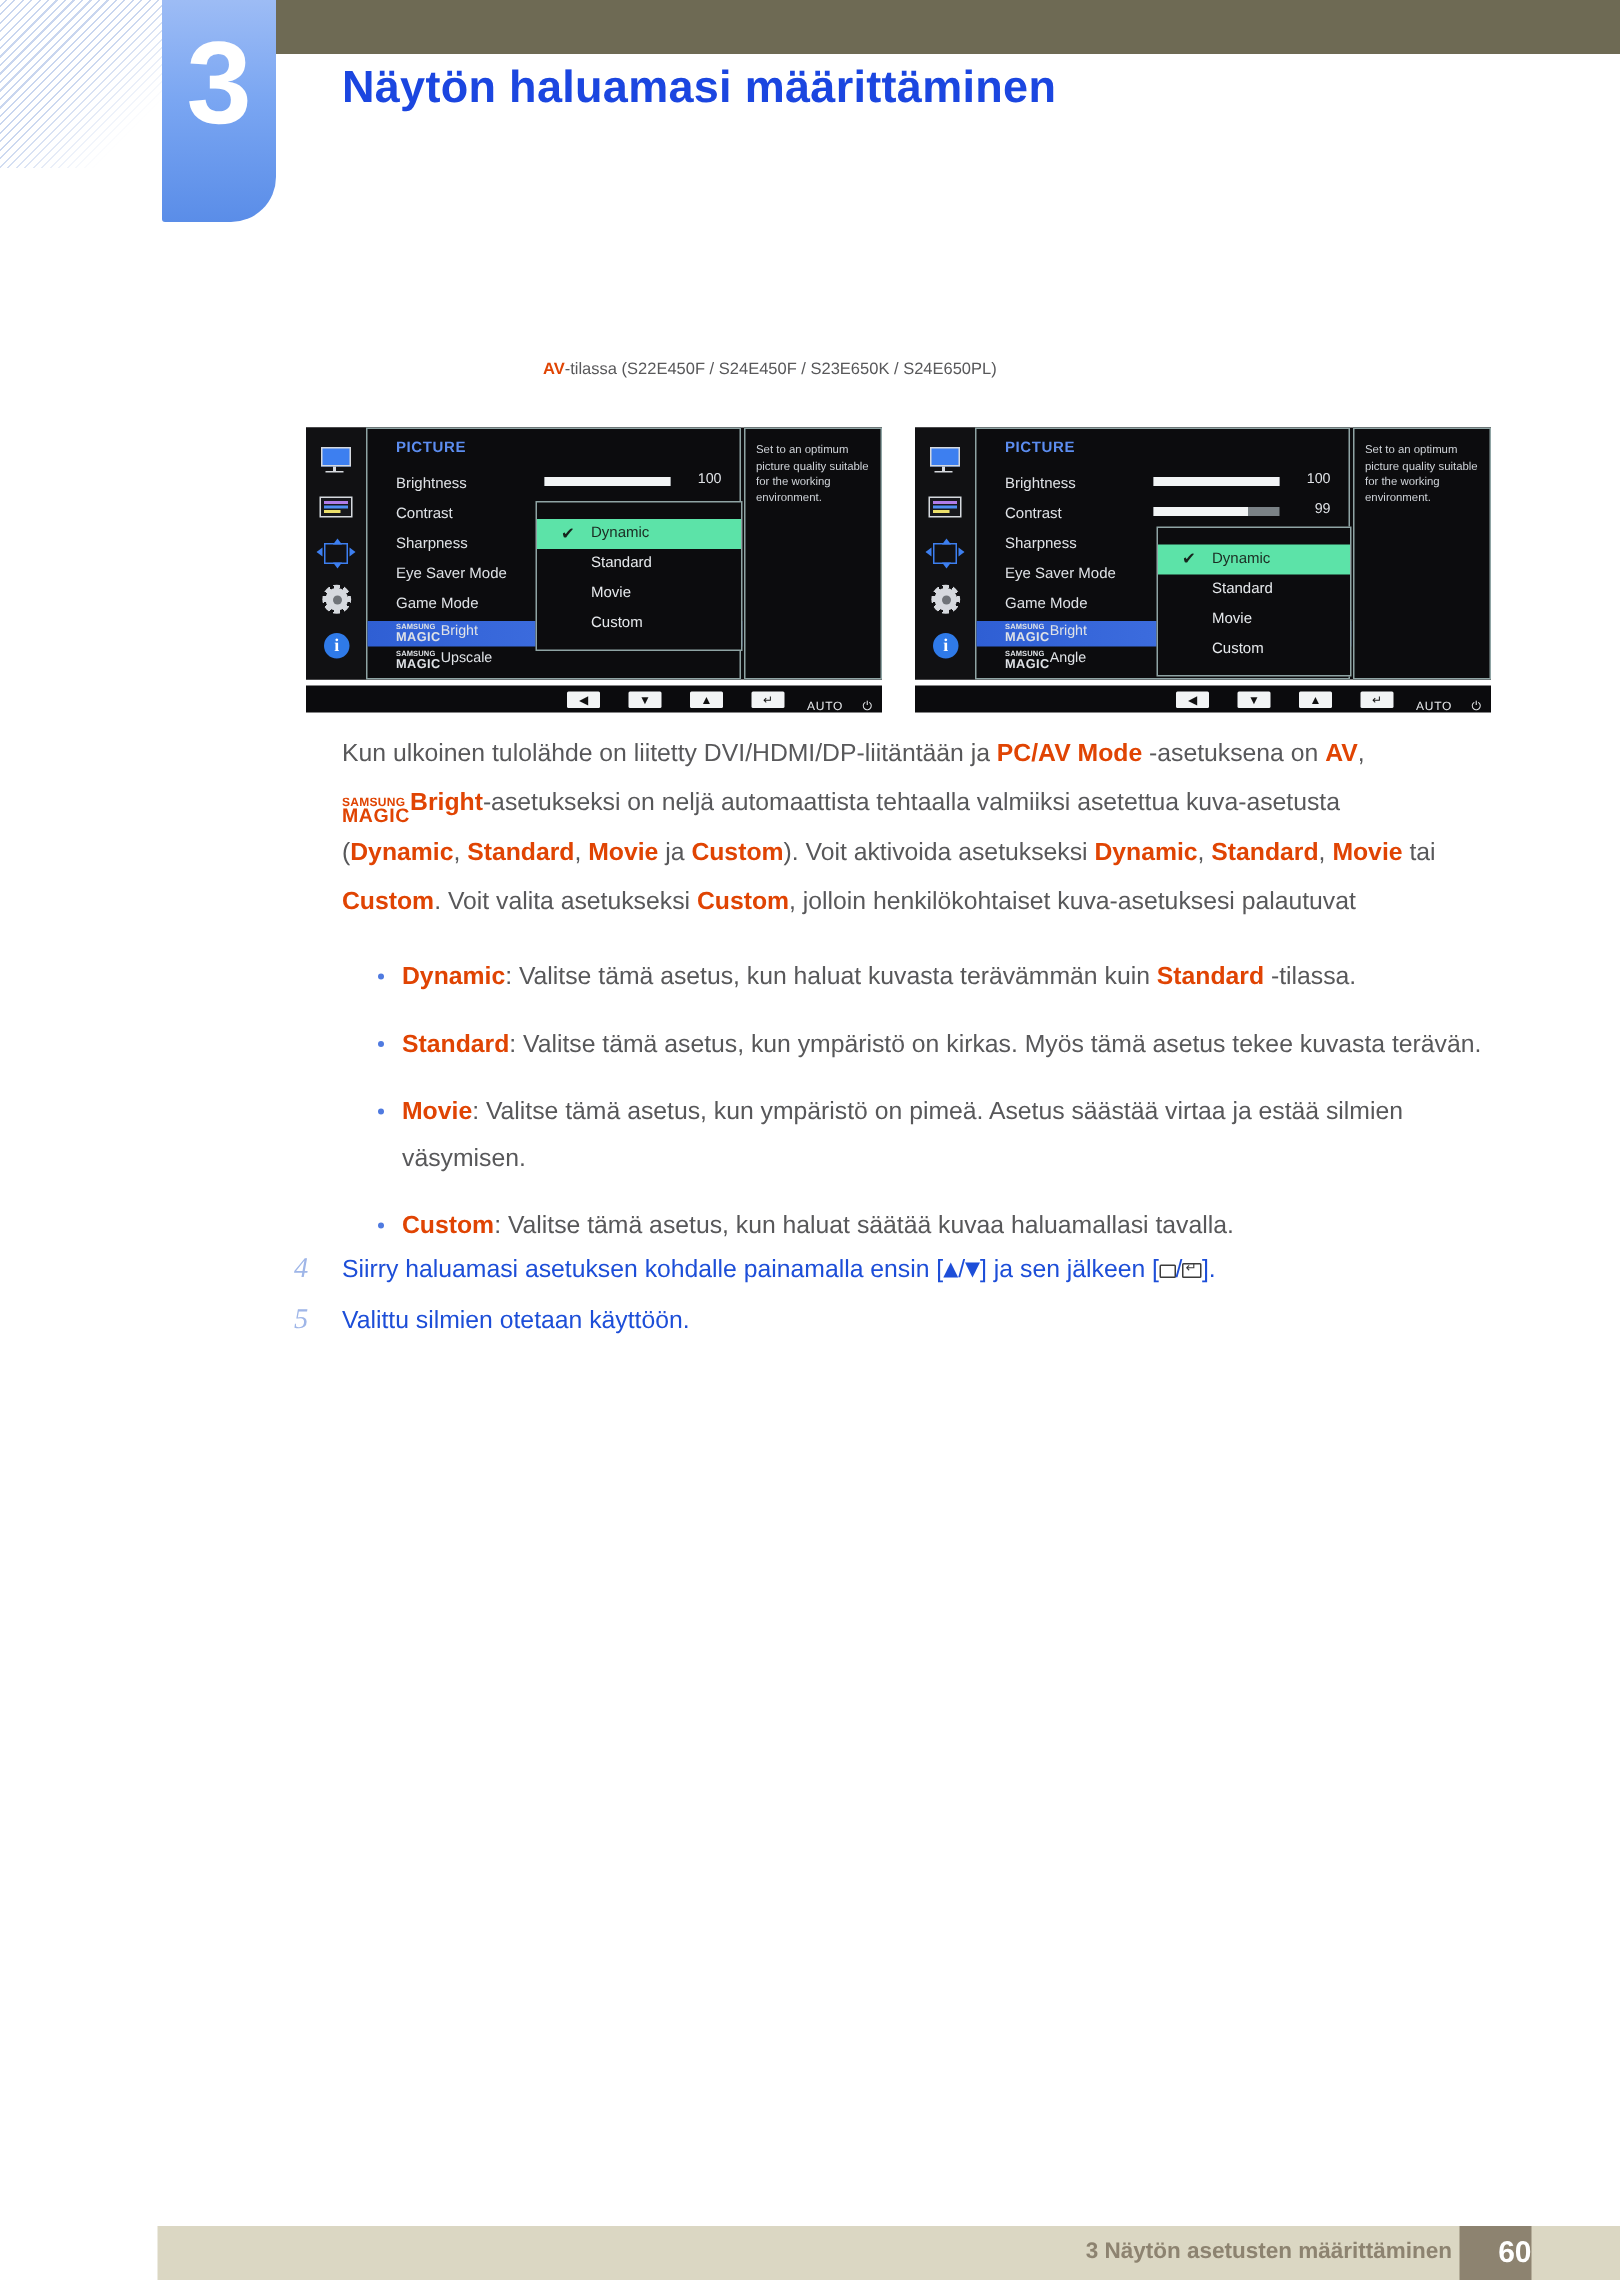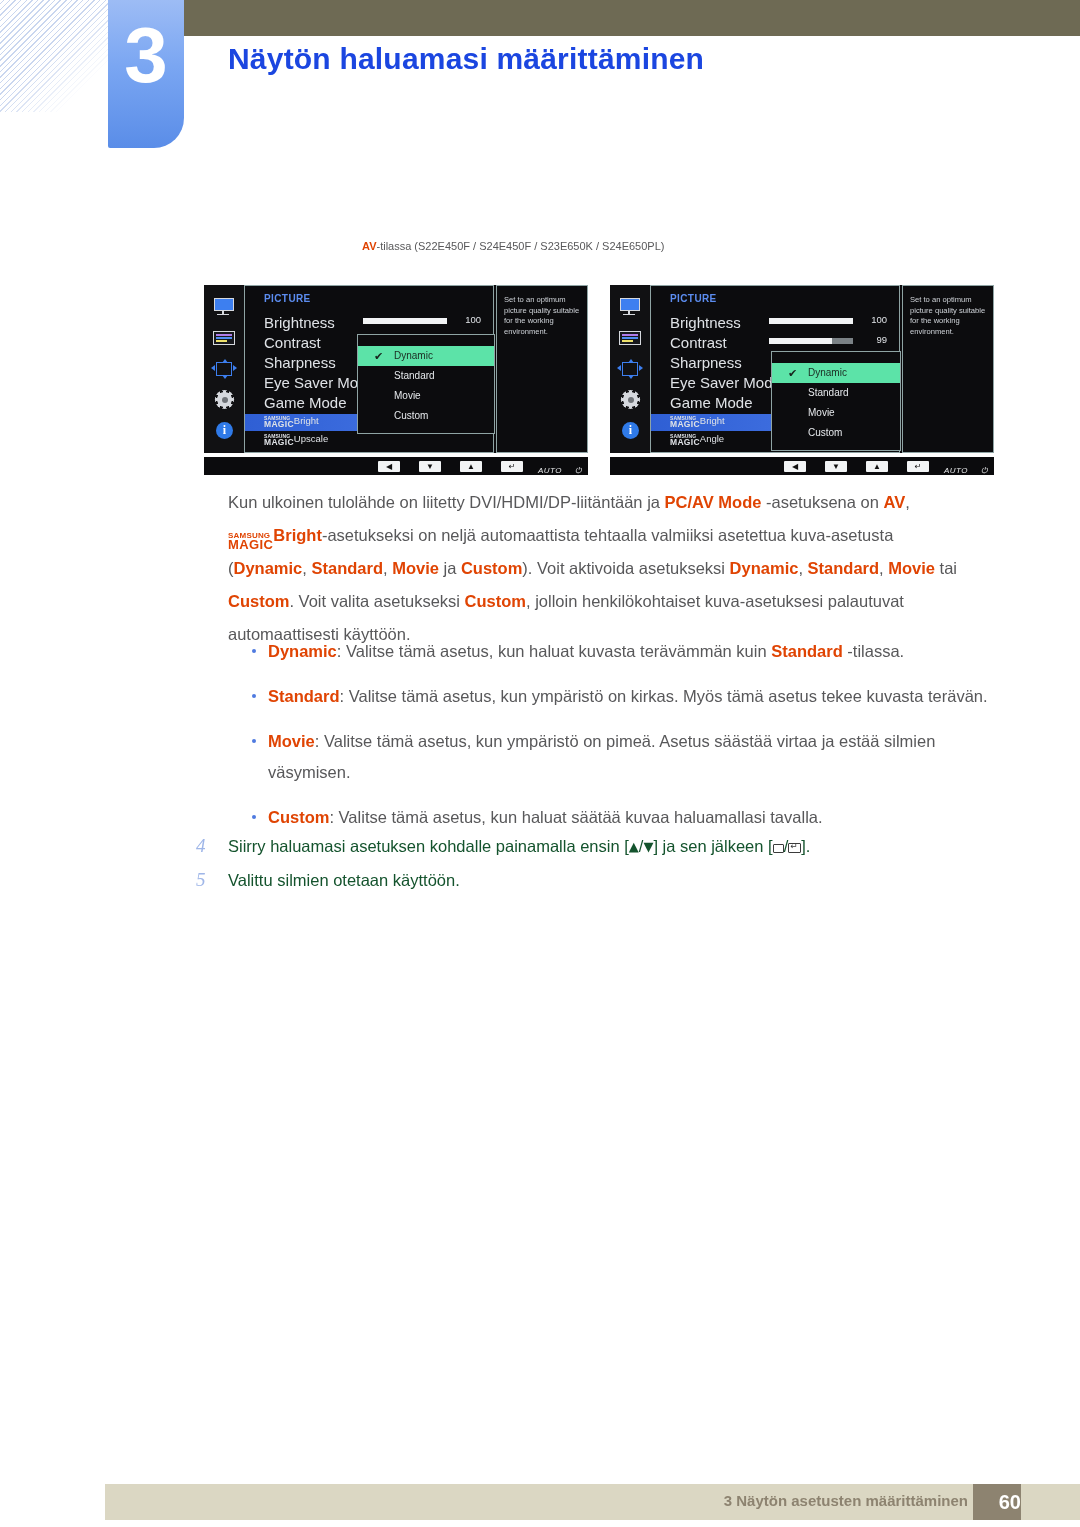--- a/index.html
+++ b/index.html
@@ -135,21 +135,21 @@
     border:1px solid #8fa4a4;box-sizing:border-box;
   }
   .osd-title{
     position:absolute;left:19px;top:7px;color:#5c8df0;
     font-size:10px;font-weight:bold;letter-spacing:.4px;
   }
   .menu-row{
     position:absolute;left:0;height:17px;line-height:17px;width:250px;
   }
   .menu-row .lbl{
-    position:absolute;left:19px;color:#dfe2e6;font-size:15px;white-space:nowrap;
+    position:absolute;left:19px;color:#dfe2e6;font-size:10px;white-space:nowrap;
   }
   .menu-row.sel{background:linear-gradient(90deg,#2f5fd4 0%,#3f6fe0 60%,#2d55bd 100%);}
   .magic{
     position:absolute;left:19px;top:1px;white-space:nowrap;
     font-size:9.5px;color:#dfe2e6;line-height:1;
   }
   .magic .mstack{display:inline-block;vertical-align:middle;line-height:6px;text-align:left;}
   .magic .msam{display:block;font-size:5px;font-weight:bold;letter-spacing:.1px;}
   .magic .mmag{display:block;font-size:8.5px;font-weight:bold;letter-spacing:.3px;}
   .magic .msuf{display:inline-block;vertical-align:middle;font-size:9.5px;}
@@ -194,21 +194,20 @@
     position:absolute;top:4px;width:22px;height:11px;background:#f2f4f5;
     border-radius:1px;
   }
   .osd-btnbar .bkey i{
     position:absolute;left:50%;top:50%;transform:translate(-50%,-50%);
     font-style:normal;font-size:8px;color:#111;line-height:1;
   }
   .osd-btnbar .blabel{
     position:absolute;top:8px;color:#e8eaec;font-size:8px;line-height:11px;
     letter-spacing:.5px;
-    font-style:italic;
   }
 
   
   .body-wrap{position:absolute;left:228px;top:486px;width:760px;}
   .para{
     color:#58585a;font-size:16.5px;line-height:33px;margin:0 0 0 0;
   }
   .para .hl{color:#e04403;font-weight:bold;}
   .magic-inline{
     display:inline-block;vertical-align:-3px;white-space:nowrap;line-height:1;
@@ -229,21 +228,21 @@
   .bullet .btxt .hl{color:#e04403;font-weight:bold;}
 
   .steps{position:absolute;left:196px;top:831px;width:800px;}
   .step{position:relative;min-height:34px;}
   .step .snum{
     position:absolute;left:0;top:0;width:22px;text-align:left;
     color:#9fb6e8;font-size:19px;font-style:italic;line-height:30px;
     font-family:"Liberation Serif",serif;
   }
   .step .stxt{
-    margin-left:32px;color:#14532d;font-size:16.5px;line-height:30px;
+    margin-left:32px;color:#1d4ed8;font-size:16.5px;line-height:30px;
   }
   .kglyph{
     display:inline-block;font-family:"DejaVu Sans",sans-serif;font-size:13px;
     vertical-align:1px;
   }
   .kbox{
     display:inline-block;width:11px;height:9px;border:1.6px solid #3b3b3b;
     box-sizing:border-box;vertical-align:-1px;border-radius:1px;
   }
   .kent{
@@ -529,23 +528,20 @@
         <span class="mmag">MAGIC</span>
       </span>
     </span><span class="hl">Bright</span><span>-asetukseksi on neljä automaattista tehtaalla valmiiksi asetettua kuva-asetusta</span>
   </div>
   <div class="para">
     <span>(</span><span class="hl">Dynamic</span><span>, </span><span class="hl">Standard</span><span>, </span><span class="hl">Movie</span><span> ja </span><span class="hl">Custom</span><span>). Voit aktivoida asetukseksi </span><span class="hl">Dynamic</span><span>, </span><span class="hl">Standard</span><span>, </span><span class="hl">Movie</span><span> tai</span>
   </div>
   <div class="para">
     <span class="hl">Custom</span><span>. Voit valita asetukseksi </span><span class="hl">Custom</span><span>, jolloin henkilökohtaiset kuva-asetuksesi palautuvat</span>
   </div>
-  <div class="para">
-    <span>automaattisesti käyttöön.</span>
-  </div>
 </div>
 
 <div class="bullets">
   <div class="bullet">
     <span class="dot"></span>
     <div class="btxt">
       <span class="hl">Dynamic</span><span>: Valitse tämä asetus, kun haluat kuvasta terävämmän kuin </span><span class="hl">Standard</span><span> -tilassa.</span>
     </div>
   </div>
   <div class="bullet">

